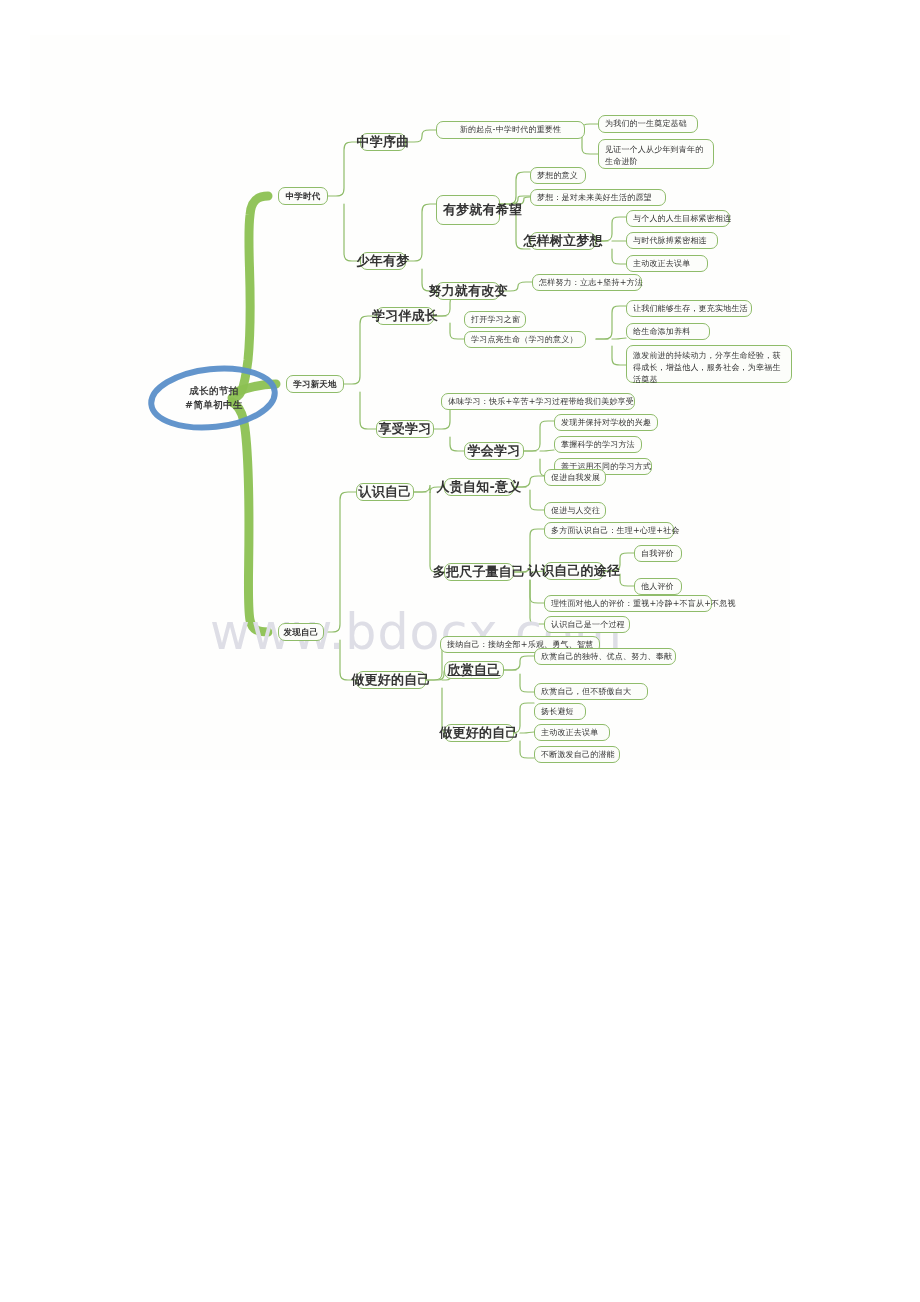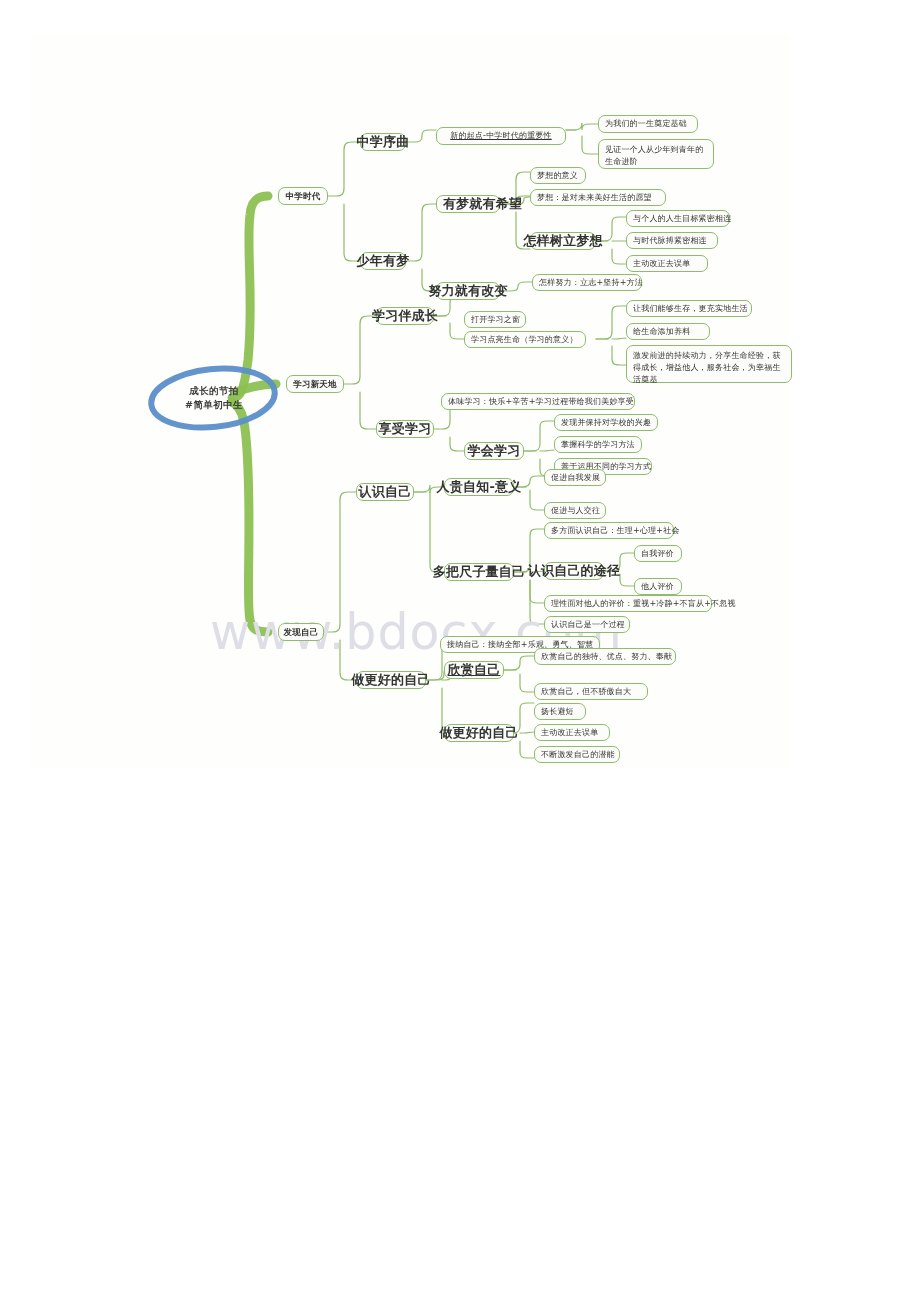--- a/index.html
+++ b/index.html
@@ -164,29 +164,29 @@
       <span>#简单初中生</span>
     </div>
   </div>
 
   <div class="watermark">www.bdocx.com</div>
 
   <div class="node lvl1" style="left:278px;top:187px;width:50px;height:18px;justify-content:center;">中学时代</div>
 
   <div class="node lvl2" style="left:360px;top:133px;width:46px;height:18px;justify-content:center;">中学序曲</div>
 
-  <div class="node" style="left:436px;top:127px;width:130px;height:18px;justify-content:center;text-decoration:underline;">新的起点-中学时代的重要性</div>
+  <div class="node" style="left:436px;top:121px;width:149px;height:18px;justify-content:center;">新的起点-中学时代的重要性</div>
 
   <div class="node" style="left:598px;top:115px;width:100px;height:18px;">为我们的一生奠定基础</div>
 
   <div class="node wrap" style="left:598px;top:139px;width:116px;height:30px;padding-top:4px;">见证一个人从少年到青年的生命进阶</div>
 
   <div class="node lvl2" style="left:360px;top:252px;width:46px;height:18px;justify-content:center;">少年有梦</div>
 
-  <div class="node lvl2" style="left:436px;top:195px;width:64px;height:18px;justify-content:center;padding-left:35px;">有梦就有希望</div>
+  <div class="node lvl2" style="left:436px;top:195px;width:64px;height:30px;justify-content:center;padding-left:35px;">有梦就有希望</div>
 
   <div class="node" style="left:530px;top:167px;width:56px;height:17px;">梦想的意义</div>
 
   <div class="node" style="left:530px;top:189px;width:136px;height:17px;">梦想：是对未来美好生活的愿望</div>
 
   <div class="node lvl2" style="left:530px;top:232px;width:66px;height:18px;justify-content:center;">怎样树立梦想</div>
 
   <div class="node" style="left:626px;top:210px;width:104px;height:17px;">与个人的人生目标紧密相连</div>
 
   <div class="node" style="left:626px;top:232px;width:92px;height:17px;">与时代脉搏紧密相连</div>

